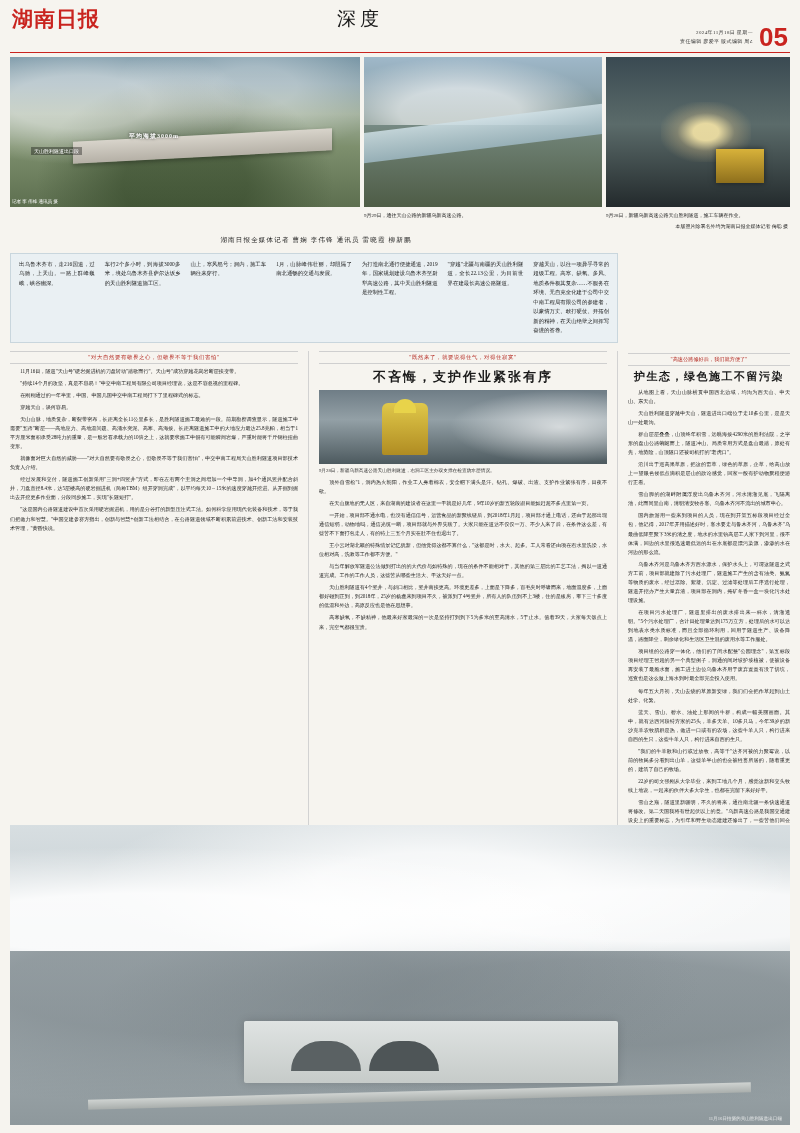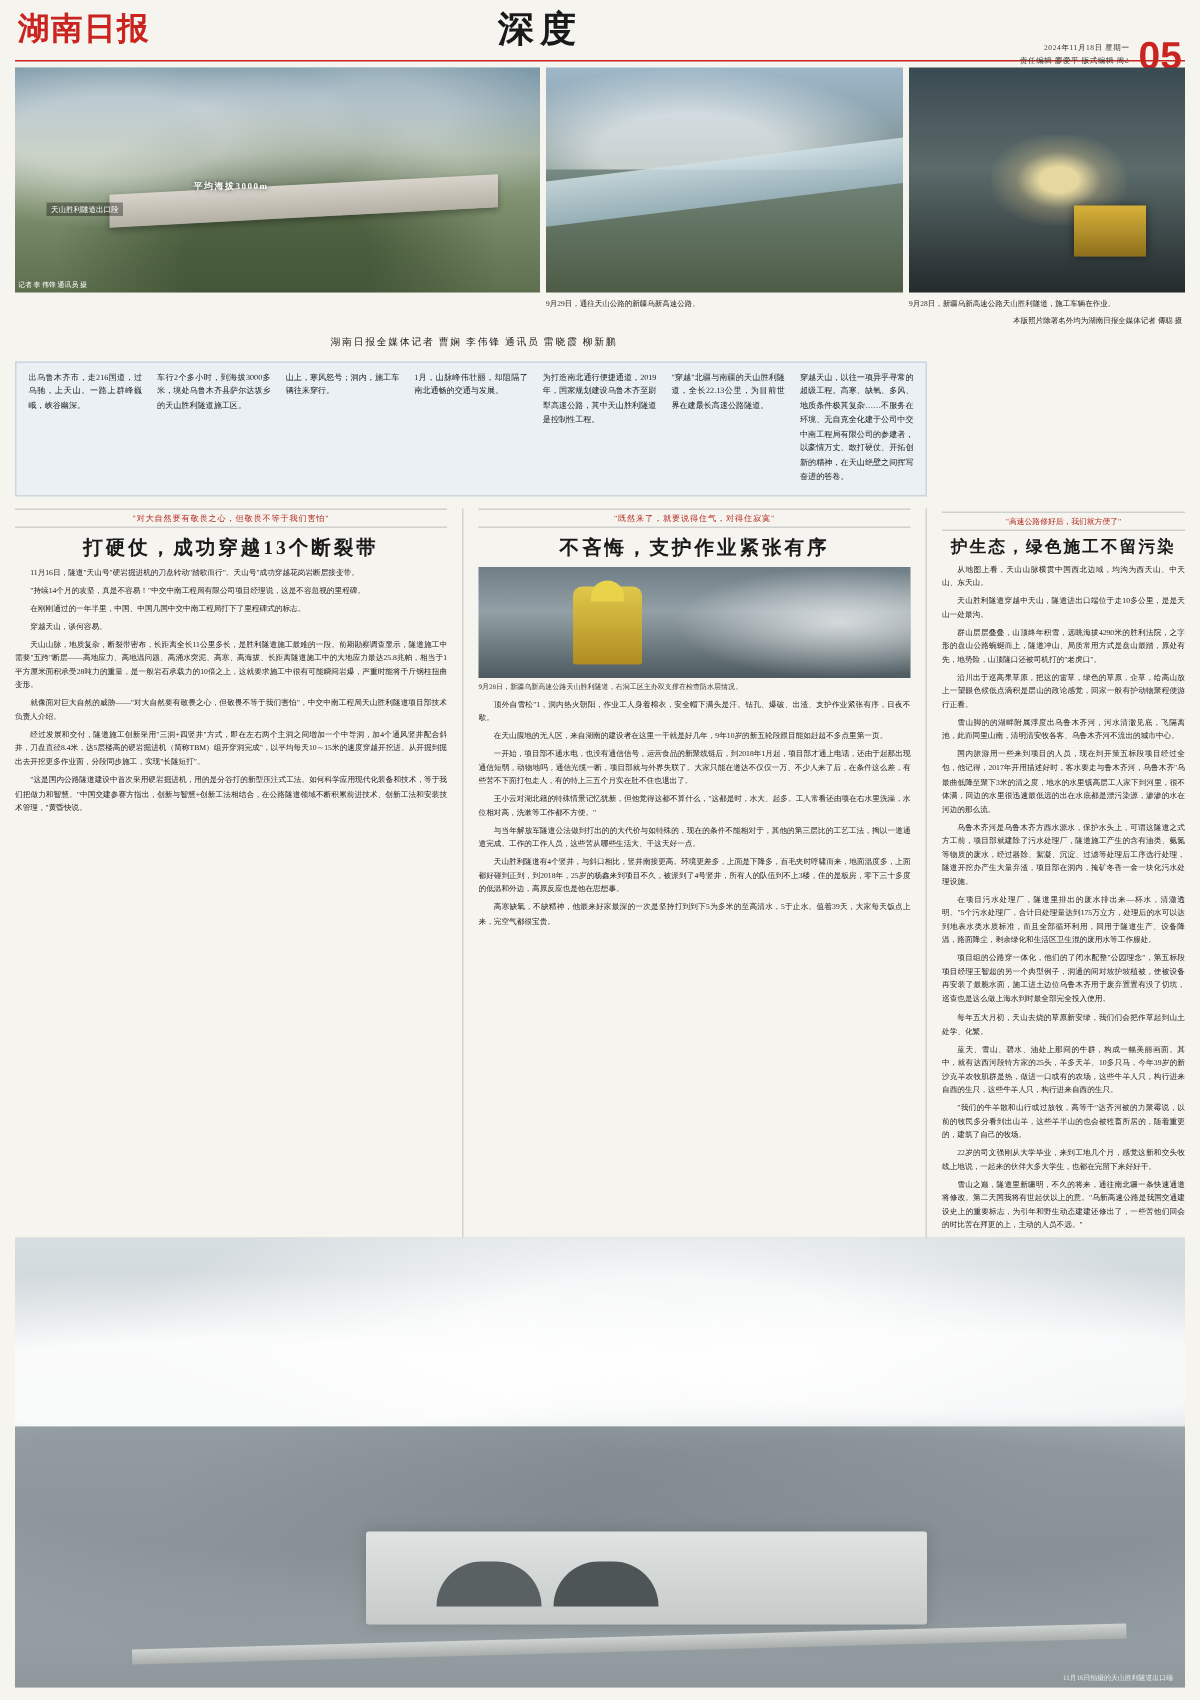--- a/index.html
+++ b/index.html
@@ -16,33 +16,33 @@
     position:relative;
     background:#f6f4ef;
     box-sizing:border-box;
     padding:0 10px;
   }
   
   .masthead{
     height:34px;
     display:flex;align-items:center;justify-content:space-between;
     border-bottom:1.5px solid #c9241f;
-    padding:2px 2px 4px 2px;
+    padding:2px 2px 16px 2px;
   }
   .logo{
     color:#c9241f;
     font-family:"Liberation Serif",serif;
     font-weight:bold;
     font-size:21px;
     letter-spacing:1px;
     line-height:1;
     white-space:nowrap;
   }
   .section-title{
-    font-size:24px;font-weight:bold;letter-spacing:4px;
+    font-size:19px;font-weight:normal;letter-spacing:4px;
     margin-left:-60px;
   }
   .mast-right{
     display:flex;align-items:center;gap:6px;margin-top:36px;
   }
   .mast-meta{
     text-align:right;font-size:5px;line-height:1.5;color:#333;
   }
   .mast-meta .row1{letter-spacing:.4px;}
   .mast-meta .row2{letter-spacing:.4px;margin-top:2px;}
@@ -280,21 +280,20 @@
     <p>"穿越"北疆与南疆的天山胜利隧道，全长22.13公里，为目前世界在建最长高速公路隧道。</p>
     <p>穿越天山，以往一项异乎寻常的超级工程。高寒、缺氧、多风、地质条件极其复杂……不服务在环境、无自克全化建于公司中交中南工程局有限公司的参建者，以豪情万丈、敢打硬仗、开拓创新的精神，在天山绝壁之间挥写奋进的答卷。</p>
   </div>
 
   <div class="body">
 
     <div class="colmain">
 
       <div class="colA">
         <div class="kicker red">"对大自然要有敬畏之心，但敬畏不等于我们害怕"</div>
-        <div class="sub-head">打硬仗，成功穿越13个断裂带</div>
         <div class="txt">
           <p>11月16日，隧道"天山号"硬岩掘进机的刀盘转动"踏歌而行"。天山号"成功穿越花岗岩断层接变带。</p>
           <p>"持续14个月的攻坚，真是不容易！"中交中南工程局有限公司项目经理说，这是不容忽视的里程碑。</p>
           <p>在刚刚通过的一年半里，中国、中国几国中交中南工程局打下了里程碑式的标志。</p>
           <p>穿越天山，谈何容易。</p>
           <p>天山山脉，地质复杂，断裂带密布，长距离全长11公里多长，是胜利隧道施工最难的一段。前期勘察调查显示，隧道施工中需要"五跨"断层——高地应力、高地温问题、高涌水突泥、高寒、高海拔、长距离隧道施工中的大地应力最达25.8兆帕，相当于1平方厘米面积承受28吨力的重量，是一般岩石承载力的10倍之上，这就要求施工中很有可能瞬间岩爆，严重时能将千斤钢柱扭曲变形。</p>
           <p>就像面对巨大自然的威胁——"对大自然要有敬畏之心，但敬畏不等于我们害怕"，中交中南工程局天山胜利隧道项目部技术负责人介绍。</p>
           <p>经过发展和交付，隧道施工创新采用"三洞+四竖井"方式，即在左右两个主洞之间增加一个中导洞，加4个通风竖井配合斜井，刀盘直径8.4米，达5层楼高的硬岩掘进机（简称TBM）组开穿洞完成"，以平均每天10～15米的速度穿越开挖进。从开掘到掘出去开挖更多作业面，分段同步施工，实现"长隧短打"。</p>
           <p>"这是国内公路隧道建设中首次采用硬岩掘进机，用的是分谷打的新型压注式工法。如何科学应用现代化装备和技术，等于我们把做力和智慧。"中国交建参赛方指出，创新与智慧+创新工法相结合，在公路隧道领域不断积累前进技术、创新工法和安装技术管理，"黄昏快说。</p>
         </div>

